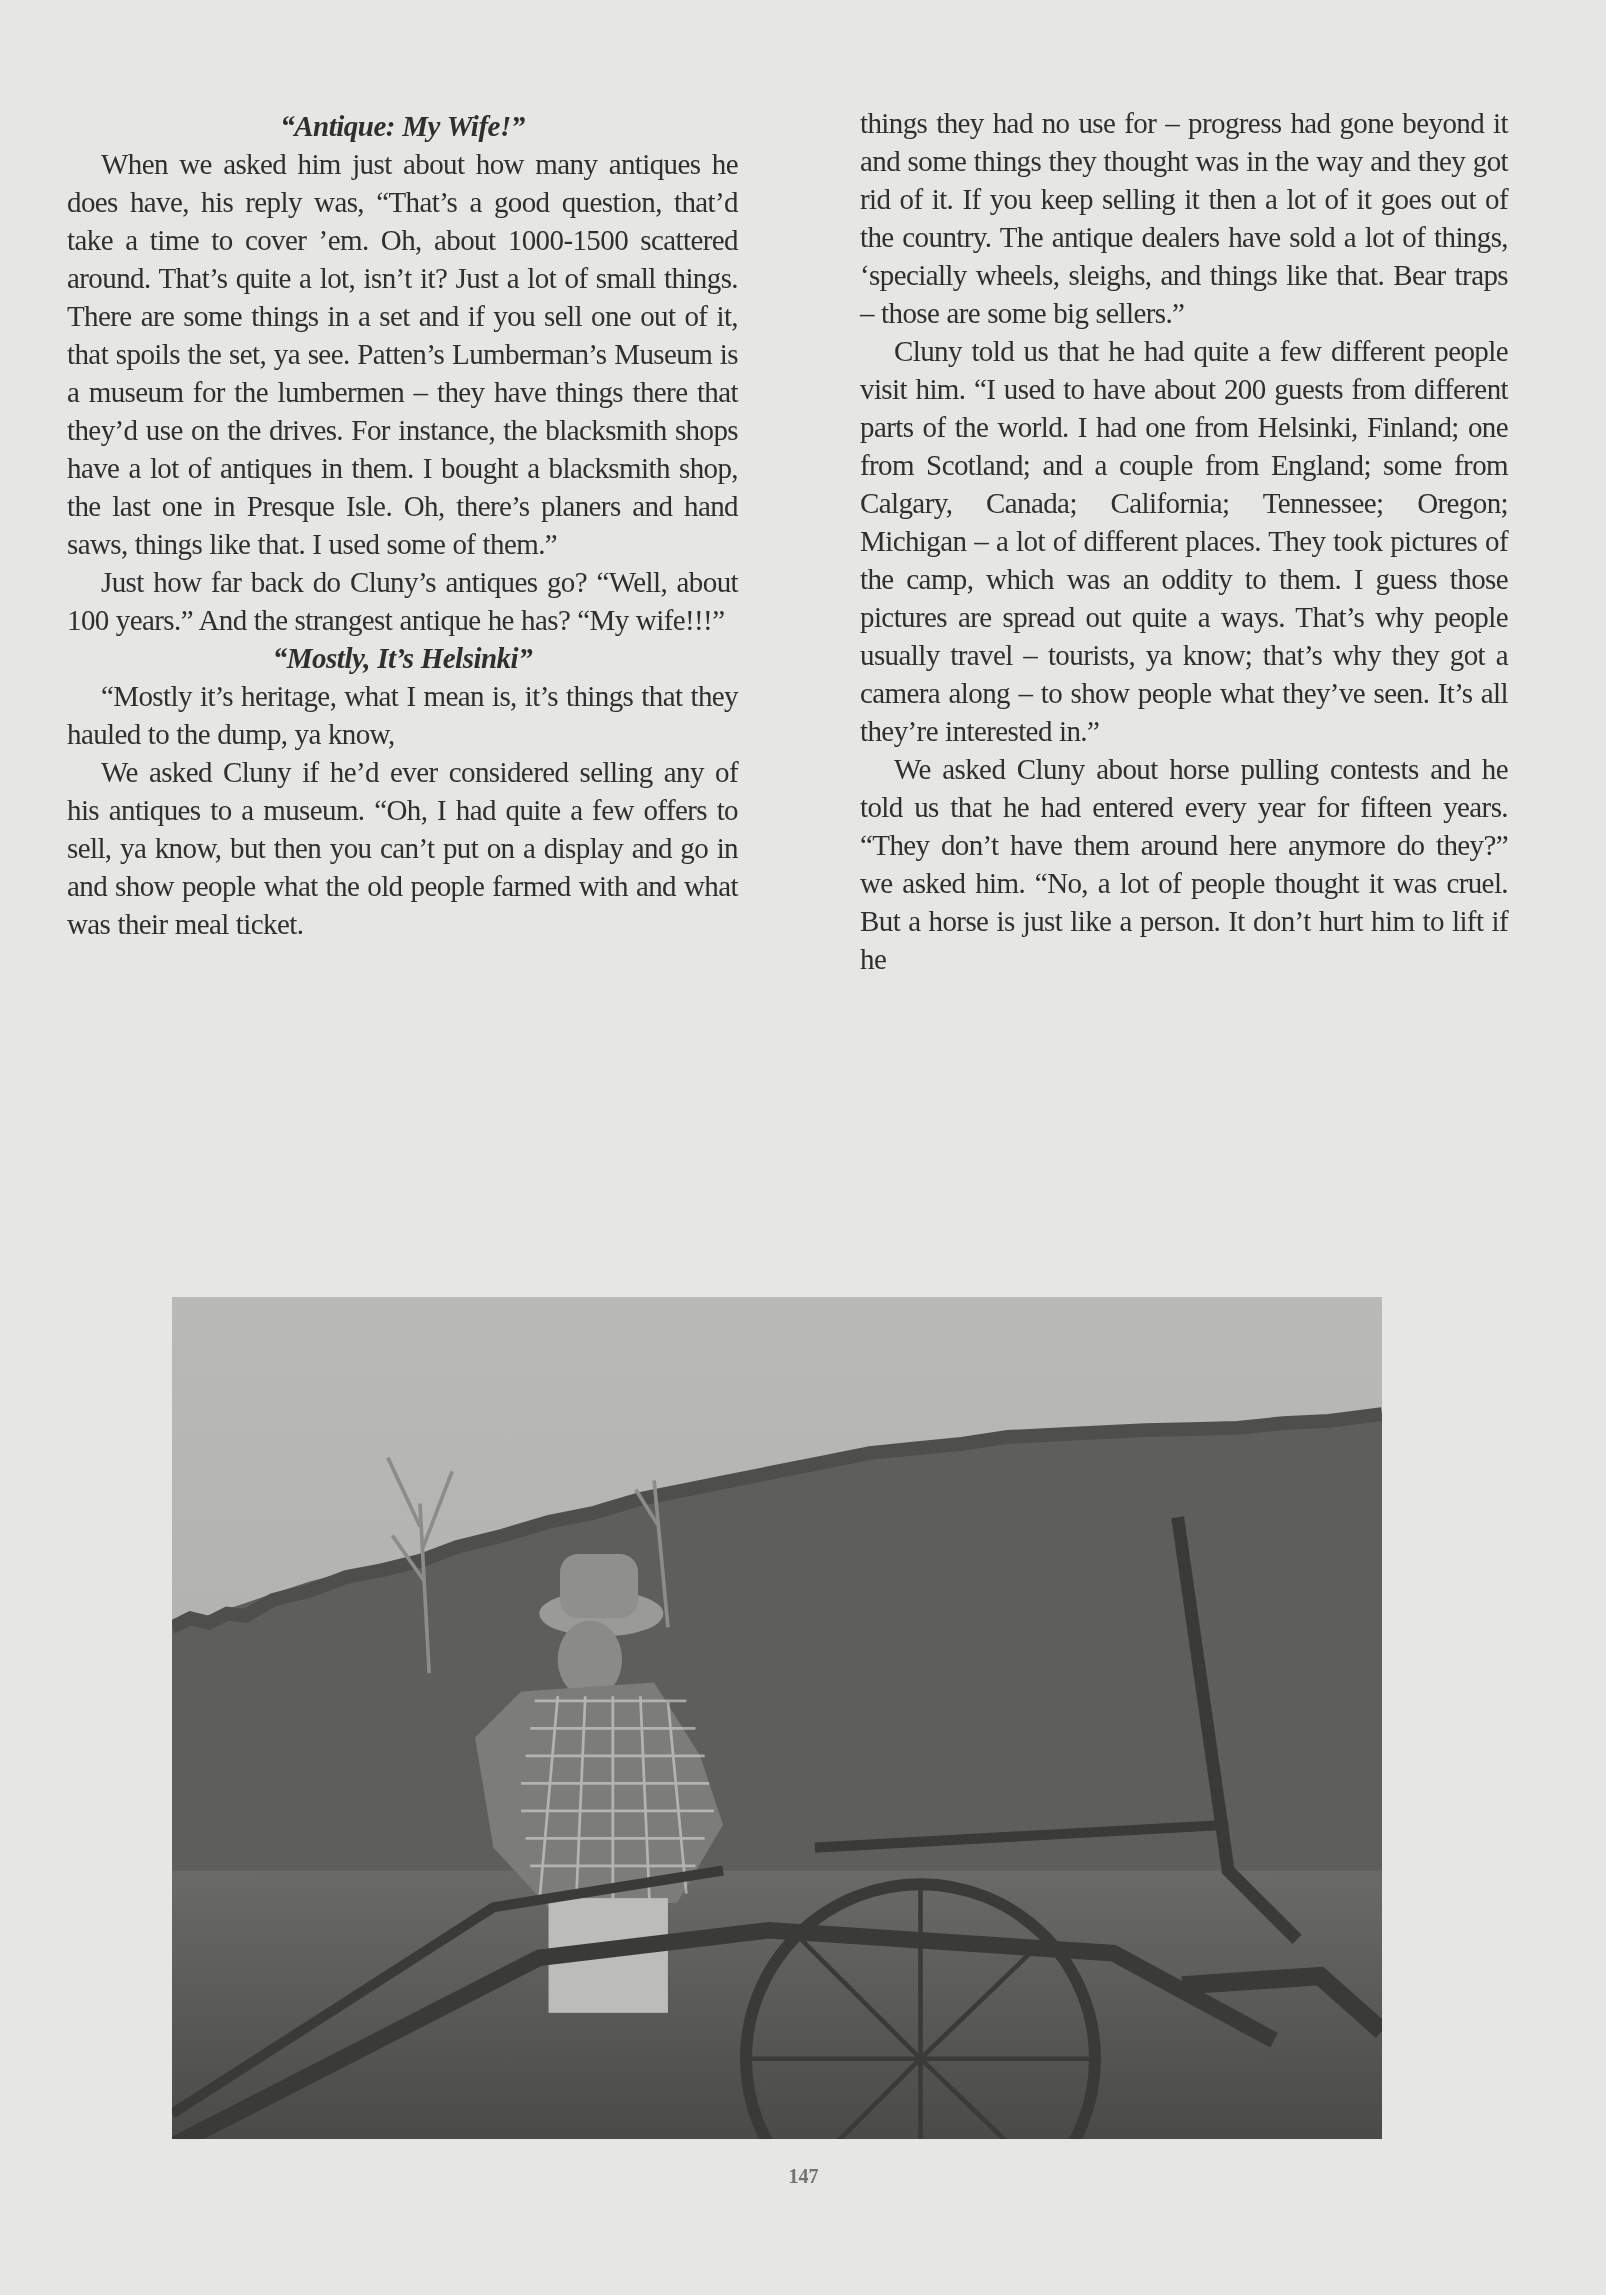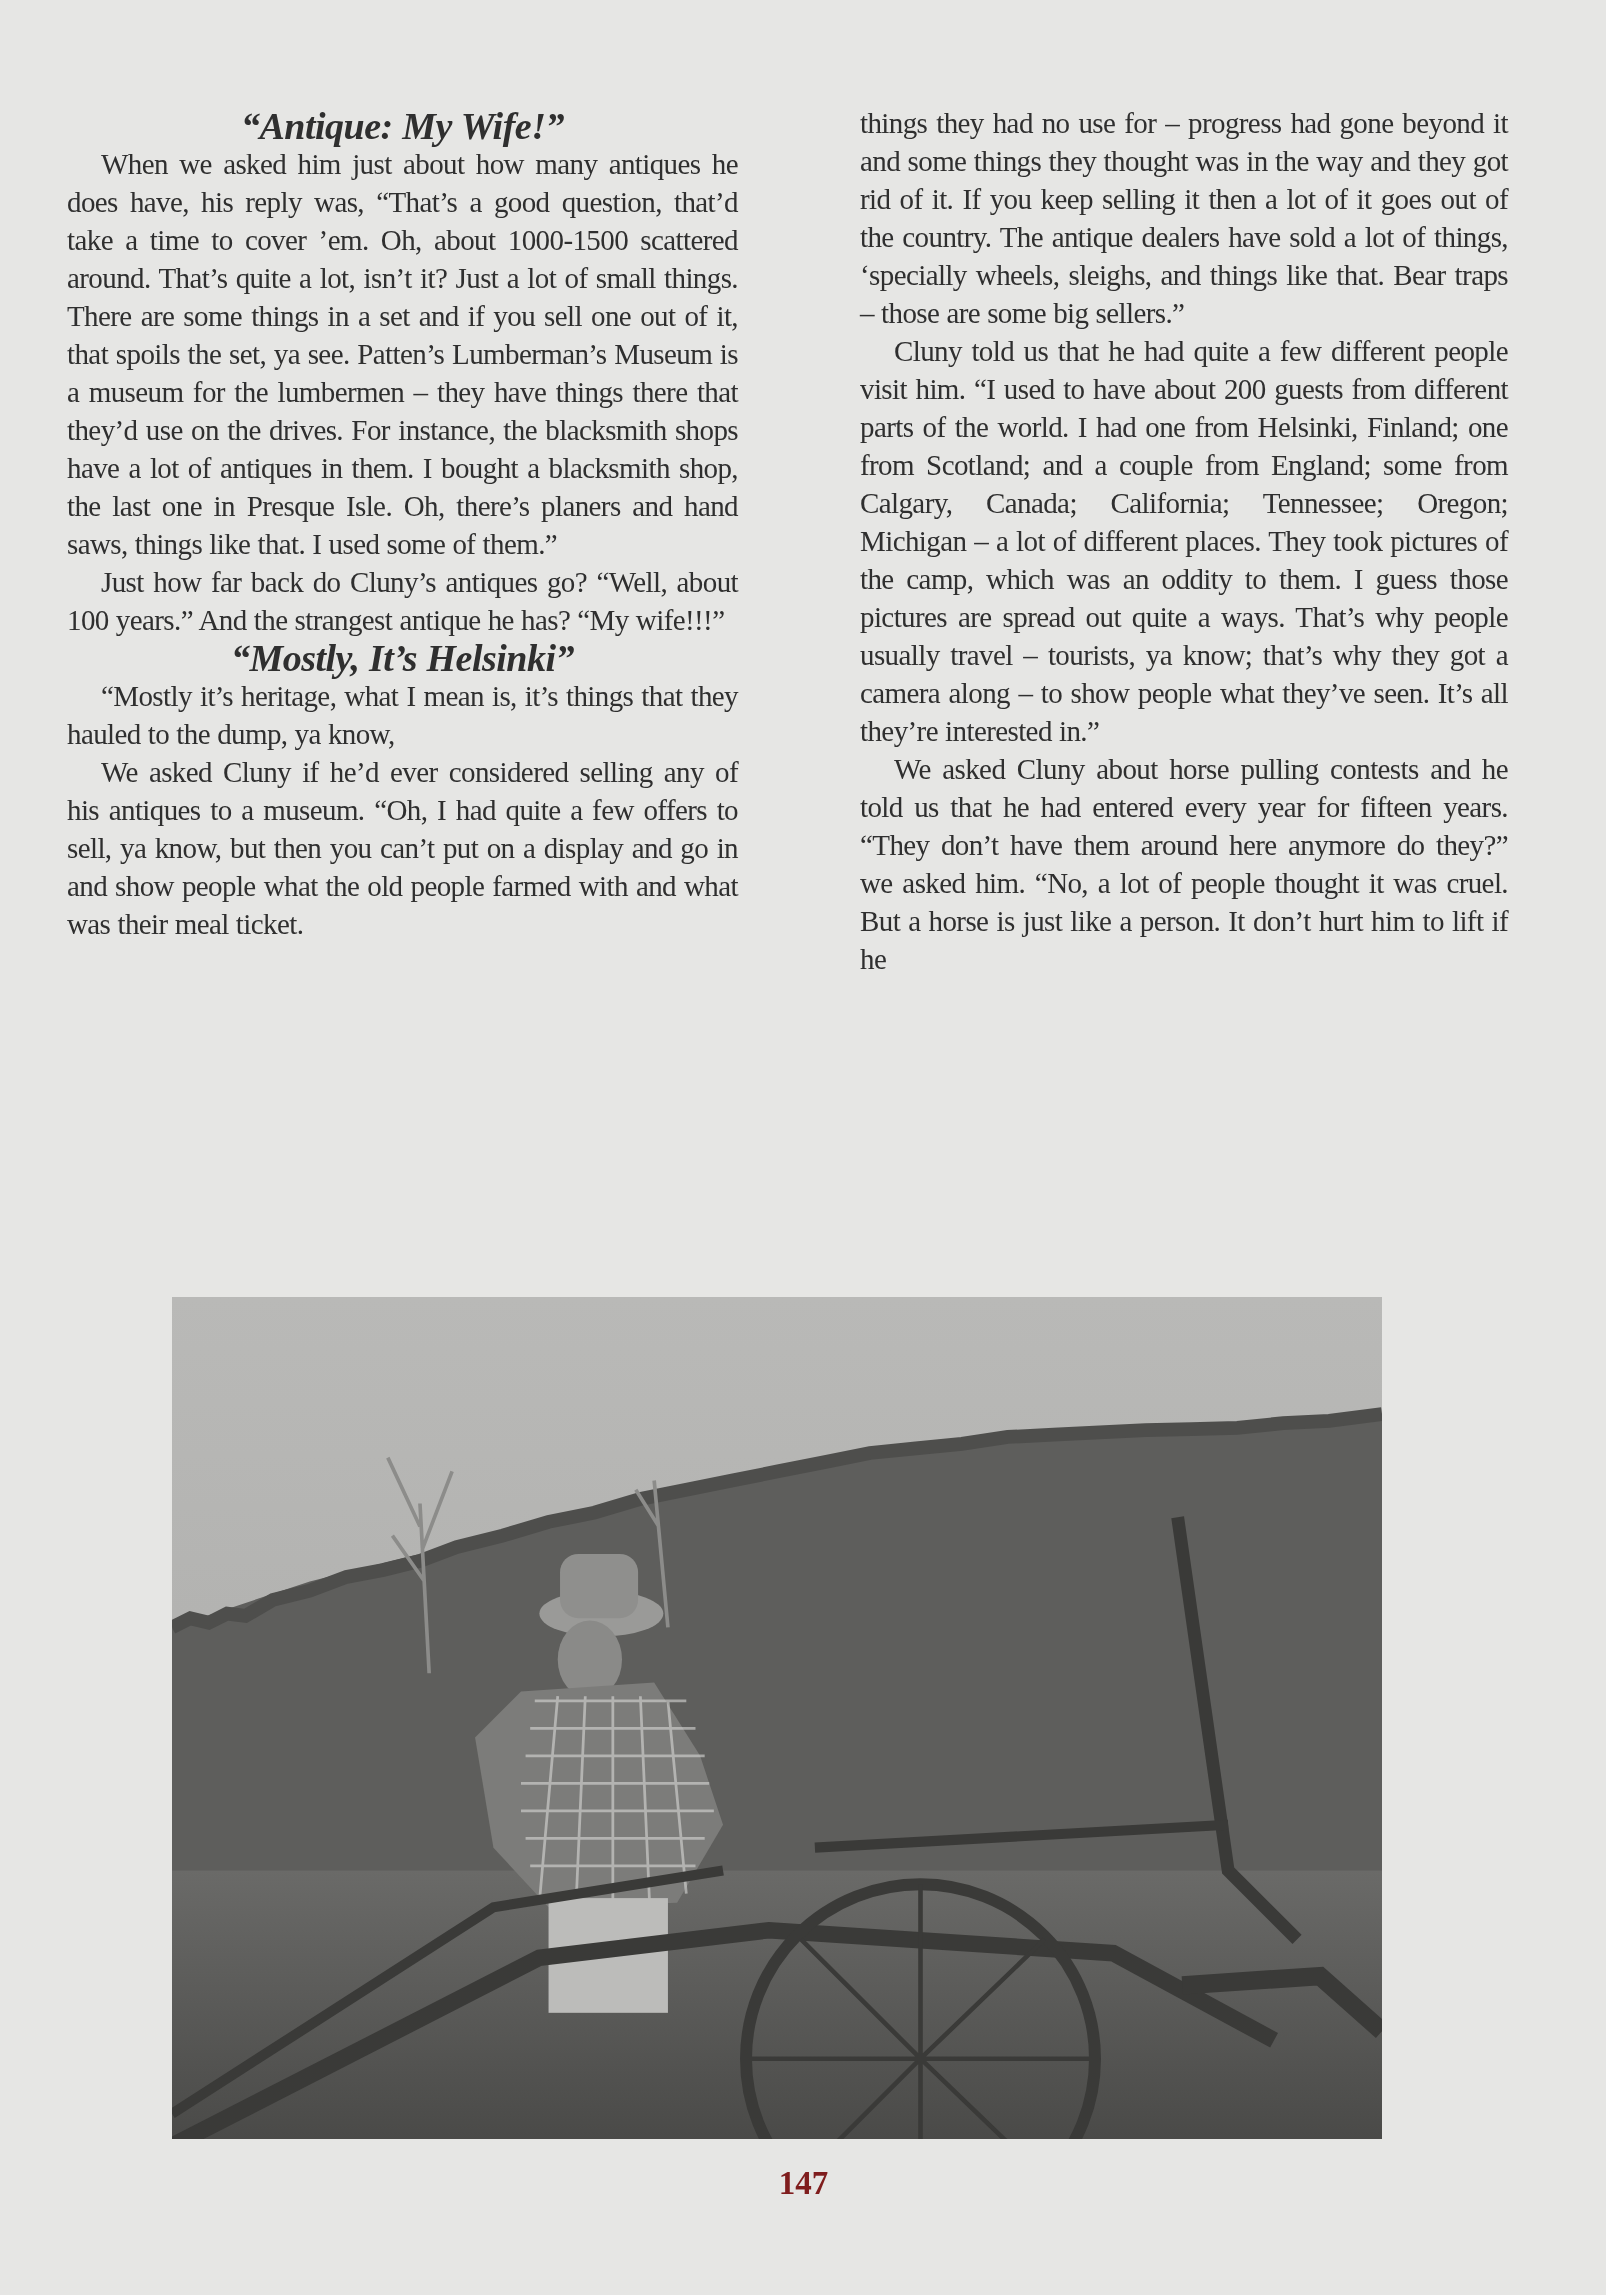--- a/index.html
+++ b/index.html
@@ -20,43 +20,43 @@
     text-align: justify;
     letter-spacing: -0.6px;
     word-spacing: 0.5px;
   }
   .col.left { left: 67px; }
   .col.right { left: 828px; width: 648px; top: 104px; margin-left: 32px; }
   .col p { margin: 0; text-indent: 34px; }
   .col p.noindent { text-indent: 0; }
   .col h3 {
     margin: 0;
-    font-size: 38px;
+    font-size: 29px;
     line-height: 38px;
     font-style: italic;
     font-weight: bold;
     text-align: center;
     letter-spacing: -0.5px;
   }
   .photo {
     position: absolute;
     left: 172px; top: 1297px;
     width: 1210px; height: 842px;
     background: #7a7a78;
     overflow: hidden;
   }
   .photo svg { width: 100%; height: 100%; display: block; }
   .page-number {
     position: absolute;
     left: 0; width: 1607px;
     top: 2165px;
     text-align: center;
-    font-size: 33px;
+    font-size: 20px;
     font-weight: bold;
-    color: #7f1d1d;
+    color: #737373;
     font-family: Liberation Serif, serif;
   }
 </style>
 </head>
 <body>
 
 <div class="col left">
   <h3>“Antique: My Wife!”</h3>
   <p>When we asked him just about how many antiques he does have, his reply was, “That’s a good question, that’d take a time to cover ’em. Oh, about 1000-1500 scattered around. That’s quite a lot, isn’t it? Just a lot of small things. There are some things in a set and if you sell one out of it, that spoils the set, ya see. Patten’s Lumberman’s Museum is a museum for the lumbermen – they have things there that they’d use on the drives. For instance, the blacksmith shops have a lot of antiques in them. I bought a blacksmith shop, the last one in Presque Isle. Oh, there’s planers and hand saws, things like that. I used some of them.”</p>
   <p>Just how far back do Cluny’s antiques go? “Well, about 100 years.” And the strangest antique he has? “My wife!!!”</p>

